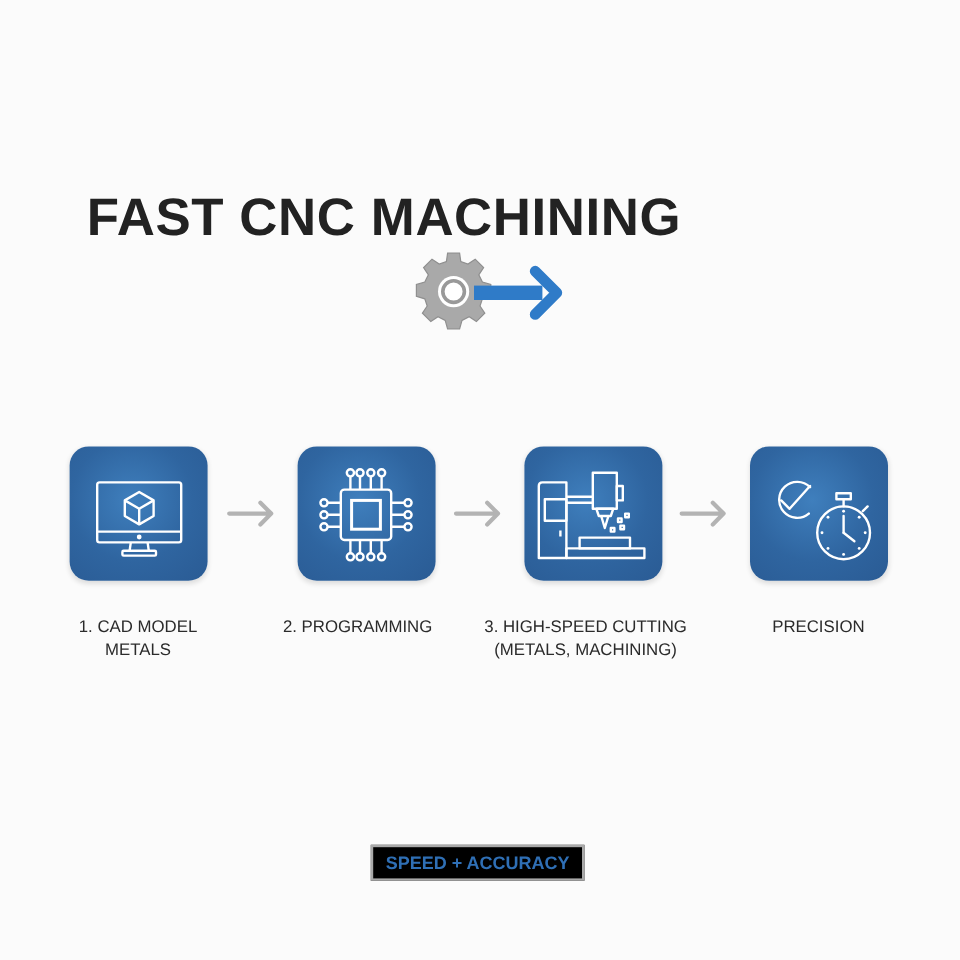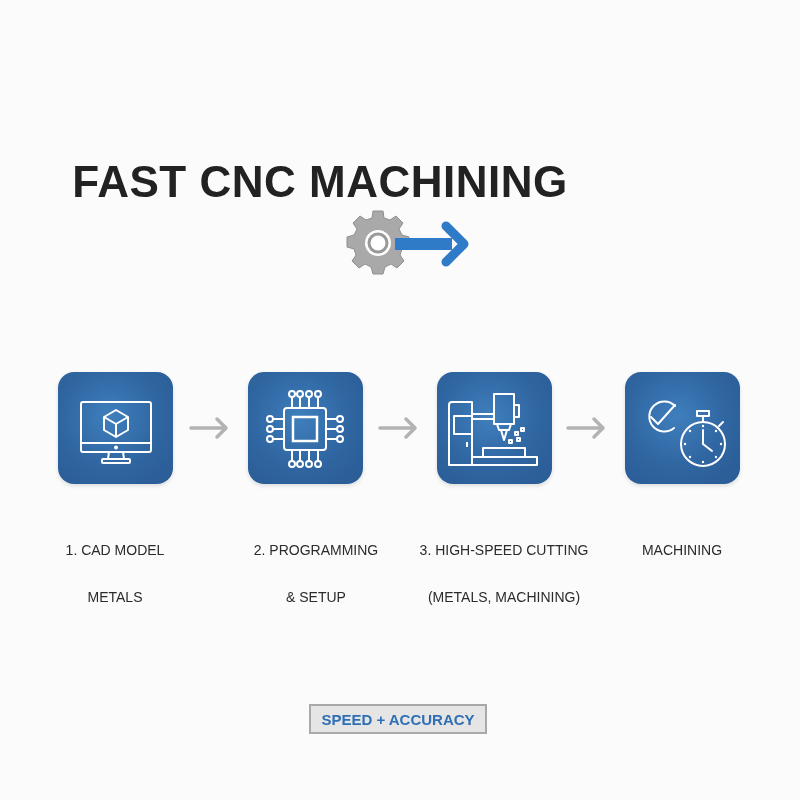--- a/index.html
+++ b/index.html
@@ -19,24 +19,24 @@
     border-radius:16px;
     background:radial-gradient(circle at 45% 40%, #3f7fbd 0%, #2f65a0 55%, #2a5b94 100%);
     box-shadow:0 2px 4px rgba(0,0,0,0.12);
   }
   .card svg { position:absolute; left:0; top:0; width:115px; height:112px; }
   .step-arrow { position:absolute; top:414px; width:42px; height:28px; }
   .label {
     position:absolute; top:513px; width:200px; text-align:center;
     font-size:14px; line-height:19px; color:#2b2b2b; font-weight:500;
   }
-  .label span { display:block;margin-top:28px; }
+  .label span { display:block; }
   .badge {
     position:absolute; left:309px; top:704px; width:174px; height:26px;
-    border:2px solid #a9a9a9; background:#e5e5e5;
+    border:2px solid #a9a9a9; background:#000000;
     color:#2f6fb5; font-weight:700; font-size:15px;
     display:flex; align-items:center; justify-content:center;
   }
 </style>
 </head>
 <body>
 
 <div class="title">FAST CNC MACHINING</div>
 
 <svg class="hero-icon" viewBox="0 0 135 78">
@@ -149,25 +149,24 @@
       <circle cx="65" cy="85" r="1.2"></circle>
         <circle cx="91" cy="85" r="1.2"></circle>
     </g>
   </svg>
 </div>
 
 <div class="label" style="left:15px;">
   <span>1. CAD MODEL</span>
   <span>METALS</span>
 </div>
-<div class="label" style="left:216px;">
+<div class="label" style="left:198px;">
   <span>2. PROGRAMMING</span>
-  <span>&amp; SETUP</span>
 </div>
-<div class="label" style="left:404px;">
+<div class="label" style="left:388px;">
   <span>3. HIGH-SPEED CUTTING</span>
   <span>(METALS, MACHINING)</span>
 </div>
 <div class="label" style="left:582px;">
-  <span>MACHINING</span>
+  <span>PRECISION</span>
 </div>
 
 <div class="badge">SPEED + ACCURACY</div>
 
 </body></html>

